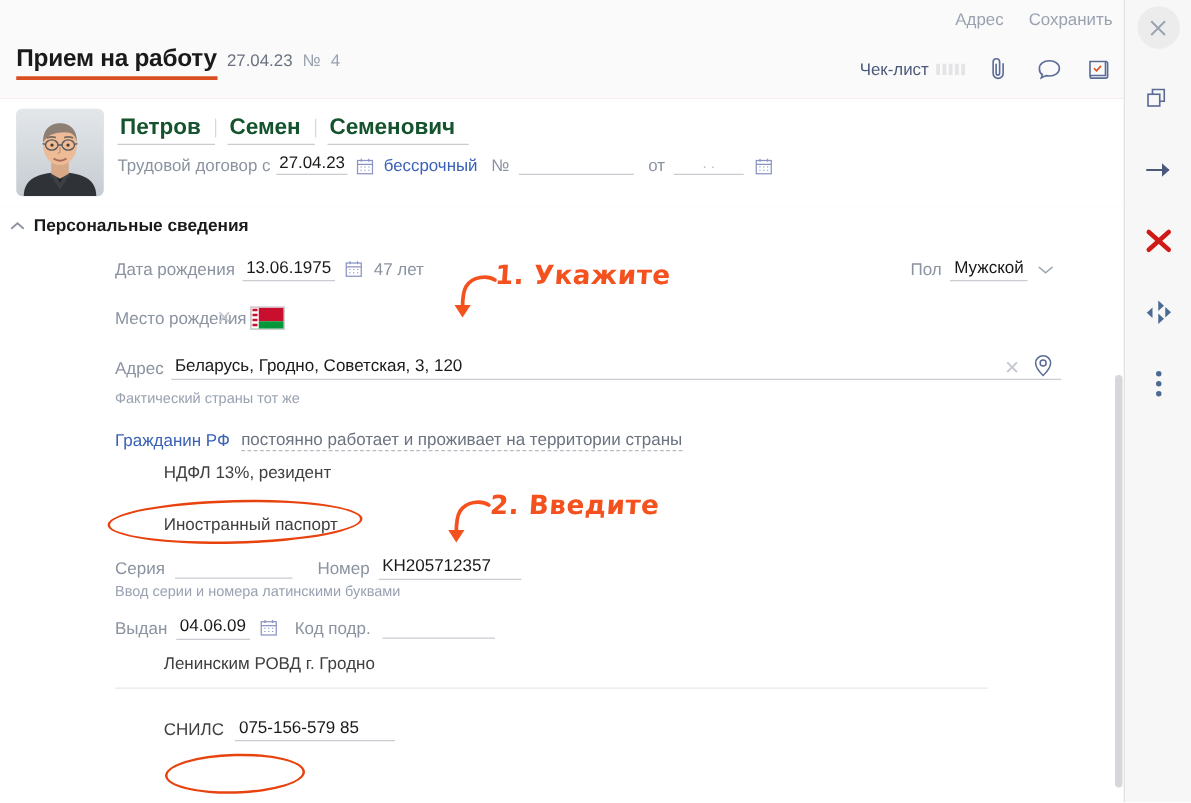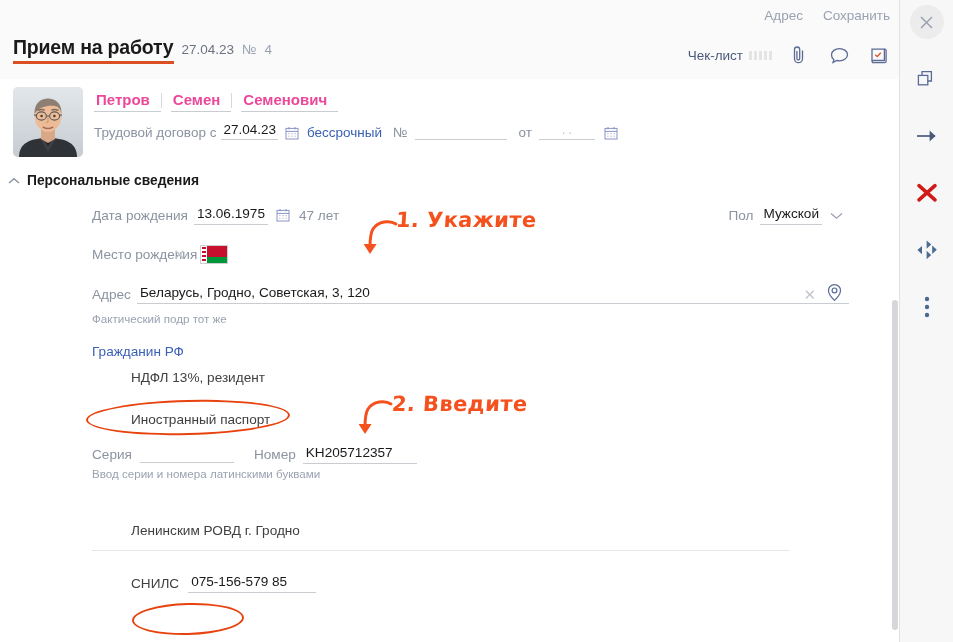--- a/index.html
+++ b/index.html
@@ -63,21 +63,21 @@
   .personbar{
     position:absolute;left:0;top:79px;width:900px;height:86px;
     background:#fff;border-bottom:1px solid #e7e7e7;
   }
   .avatar{
     position:absolute;left:13px;top:8px;width:70px;height:70px;border-radius:5px;
     overflow:hidden;background:#d8dde2;
   }
   .fio{position:absolute;left:94px;top:10px;display:flex;align-items:center;gap:0;}
   .fio .nm{
-    font-size:15px;font-weight:bold;color:#ec4899;
+    font-size:18px;font-weight:bold;color:#14532d;
     padding:2px 11px 3px 2px;border-bottom:1px solid #c9ccd1;min-width:10px;
     cursor:text;
   }
   .fio .sep{width:1px;height:15px;background:#d6d8dc;margin:0 9px 0 0;}
   .contract{position:absolute;left:94px;top:42px;display:flex;align-items:flex-end;gap:0;font-size:13.5px;}
   .lbl{color:#8b93a1;}
   .uval{
     color:#1a1a1a;border-bottom:1px solid #c9ccd1;padding:1px 2px 2px 2px;cursor:text;
   }
   .ulink{color:#3a61b5;cursor:pointer;}
@@ -331,25 +331,26 @@
       <span class="xclear" style="margin-left:-46px;z-index:3;">✕</span>
       <span style="margin-left:10px;">
         <svg width="17" height="19" viewBox="0 0 17 19" fill="none" stroke="#5b6b96" stroke-width="1.2">
           <path d="M8.5 1.6c3.3 0 6 2.6 6 5.8 0 4.2-6 10-6 10s-6-5.8-6-10c0-3.2 2.7-5.8 6-5.8z"></path>
           <circle cx="8.5" cy="7.4" r="2.4"></circle>
         </svg>
       </span>
     </div>
 
     <div class="row" style="left:92px;top:147px;">
-      <span class="hint">Фактический подр тот же</span>
+      <span class="hint">Фактический страны тот же</span>
     </div>
 
     <div class="row" style="left:92px;top:179px;">
       <span class="bluelink">Гражданин РФ</span>
+      <span class="dashlink" style="margin-left:9px;">постоянно работает и проживает на территории страны</span>
     </div>
 
     <div class="row" style="left:92px;top:205px;">
       <span class="plain">НДФЛ 13%, резидент</span>
     </div>
 
     <div class="row" style="left:92px;top:247px;">
       <span class="plain">Иностранный паспорт</span>
     </div>
 
@@ -357,20 +358,33 @@
       <span class="lbl">Серия</span>
       <span class="field-empty" style="width:94px;margin-left:8px;"></span>
       <span class="lbl" style="margin-left:20px;text-align:right;">Номер</span>
       <span class="field-line" style="margin-left:7px;min-width:108px;">KH205712357</span>
     </div>
 
     <div class="row" style="left:92px;top:302px;">
       <span class="hint">Ввод серии и номера латинскими буквами</span>
     </div>
 
+    <div class="row" style="left:92px;top:327px;">
+      <span class="lbl">Выдан</span>
+      <span class="field-line" style="margin-left:7px;">04.06.09</span>
+      <span class="cal" style="margin-left:8px;">
+        <svg width="14" height="14" viewBox="0 0 14 14" fill="none" stroke="#8a93c4" stroke-width="1">
+          <rect x="1" y="2.4" width="12" height="10.6"></rect>
+          <path d="M1 5.4h12M4 1v2.4M10 1v2.4"></path>
+          <path d="M3.4 7.6h1M6.5 7.6h1M9.6 7.6h1M3.4 10.2h1M6.5 10.2h1M9.6 10.2h1" stroke-width="0.9"></path>
+        </svg>
+      </span>
+      <span class="lbl" style="margin-left:14px;">Код подр.</span>
+      <span class="field-empty" style="width:90px;margin-left:9px;"></span>
+    </div>
 
     <div class="row" style="left:92px;top:358px;width:700px;">
       <span class="plain">Ленинским РОВД г. Гродно</span>
     </div>
     <div class="hr" style="left:92px;top:385px;width:698px;"></div>
     <div class="hr" style="left:92px;top:392px;width:698px;background:transparent;"></div>
 
     <div class="row" style="left:92px;top:408px;">
       <span class="plain">СНИЛС</span>
       <span class="field-line" style="margin-left:9px;min-width:122px;">075-156-579 85</span>

